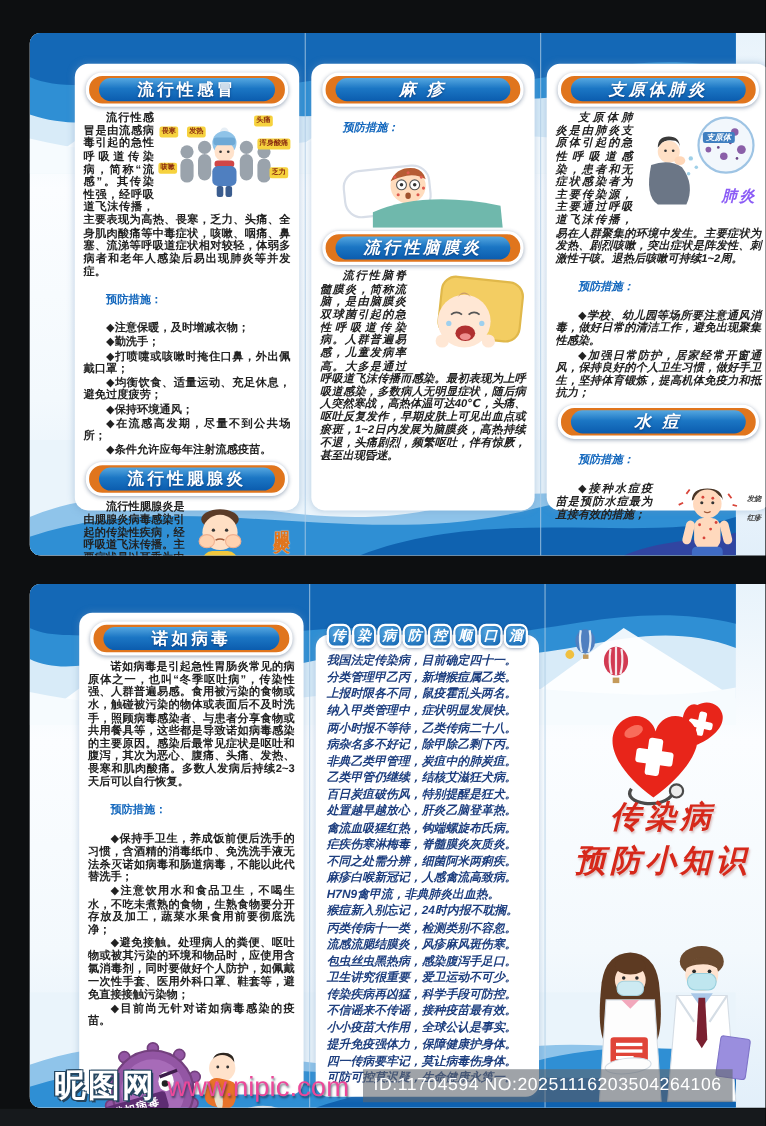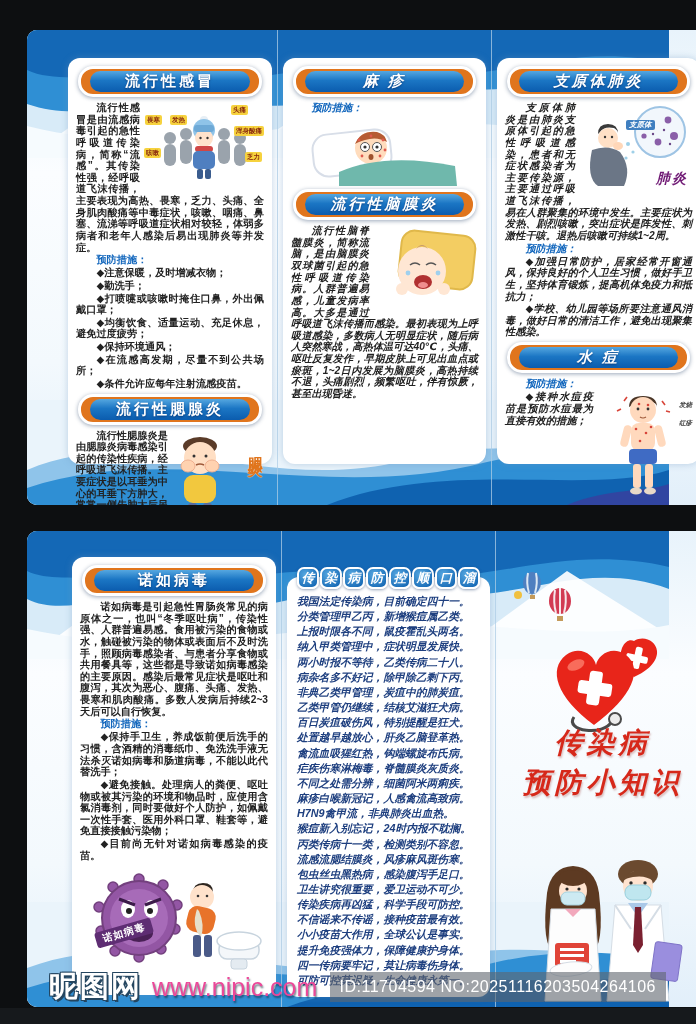--- a/index.html
+++ b/index.html
@@ -23,34 +23,34 @@
   .pill{position:relative;margin:2px 2px 5px;height:25px;background:#e0751d;border-radius:15px;
         border:3px solid #fff;box-shadow:0 1px 4px rgba(30,60,100,.45);}
   .pill-inner{position:absolute;left:9px;right:9px;top:2px;bottom:2px;border-radius:11px;
         background:linear-gradient(180deg,#55a7e0 0%,#1b76c4 45%,#0b5cae 100%);
         display:flex;align-items:center;justify-content:center;}
   .pill-text{color:#fff;font-weight:bold;font-size:15px;letter-spacing:3px;
         text-shadow:0 1px 2px rgba(0,20,70,.5);white-space:nowrap;}
   
   .para,.measure{font-size:10.2px;line-height:1.14;color:#222;text-align:justify;
         text-indent:2em;font-weight:bold;margin:0 0 1px;}
-  .prev-line{font-size:10.2px;line-height:1.2;text-indent:2em;font-weight:bold;margin:1px 0;}
+  .prev-line{font-size:10.2px;line-height:1.2;text-indent:2em;font-weight:bold;margin:14px 0;}
   .prev-label{color:#1367bd;}
   .measures .measure{margin:0 0 1px;}
   
   .illus{position:relative;}
   .fr{float:right;}
   .chip{position:absolute;background:#f6d23e;color:#8a2b10;font-size:6.5px;font-weight:bold;
         padding:0 2px;border-radius:2px;white-space:nowrap;line-height:1.5;}
   .tiny-label{position:absolute;color:#444;font-size:6.5px;font-weight:bold;white-space:nowrap;}
   .vert-label{position:absolute;writing-mode:vertical-rl;color:#e0751d;font-weight:bold;
         font-size:15px;letter-spacing:3px;text-shadow:0 0 1px #fff;}
   .blue-chip{position:absolute;background:#3f7fc0;color:#fff;font-size:7.5px;font-weight:bold;
         padding:0 3px;border-radius:2px;}
-  .red-ill-label{position:absolute;color:#701a75;font-weight:bold;font-size:14px;
+  .red-ill-label{position:absolute;color:#8b5cf6;font-weight:bold;font-size:14px;
         letter-spacing:2px;text-shadow:0 0 2px #fff;}
   .banner-label{position:absolute;background:#5e2d73;color:#fff;font-size:10px;font-weight:bold;
         padding:1px 7px;border-radius:3px;transform:rotate(-16deg);letter-spacing:1px;}
   .flu-illus{width:120px;height:80px;margin:2px 0 2px 4px;}
   .mumps-illus{width:92px;height:96px;margin:2px 0 2px 4px;}
   .measles-illus{width:160px;height:70px;margin:2px auto 3px;}
   .mening-illus{width:106px;height:84px;margin:2px 0 2px 3px;}
   .pneu-illus{width:114px;height:92px;margin:2px 0 2px 3px;}
   .cp-illus{width:96px;height:110px;margin:2px 0 2px 3px;}
   .noro-illus{width:186px;height:112px;margin:4px auto 0;}
@@ -263,28 +263,28 @@
               <circle cx="27" cy="33" r="1.2" fill="#333"></circle>
                 <circle cx="34" cy="33" r="1.2" fill="#333"></circle>
               <ellipse cx="40" cy="42" rx="5" ry="4" fill="#ffd7b8"></ellipse>
               <path d="M14,46 Q8,74 20,82 L46,82 Q54,64 42,48 Q30,40 14,46 Z" fill="#6b7686"></path>
               <g fill="#9fd0e8">
                   <circle cx="50" cy="40" r="2"></circle>
                   <circle cx="55" cy="48" r="1.6"></circle>
                   <circle cx="48" cy="54" r="1.6"></circle>
                 </g>
             </svg>
-            <span class="blue-chip" style="left:48px;top:16px">支原体</span>
+            <span class="blue-chip" style="left:61px;top:16px">支原体</span>
             <span class="red-ill-label" style="right:4px;bottom:8px">肺炎</span>
           </div>
           <div class="para">支原体肺炎是由肺炎支原体引起的急性呼吸道感染，患者和无症状感染者为主要传染源，主要通过呼吸道飞沫传播，易在人群聚集的环境中发生。主要症状为发热、剧烈咳嗽，突出症状是阵发性、刺激性干咳。退热后咳嗽可持续1~2周。</div>
           <div class="prev-line prev-label">预防措施：</div>
           <div class="measures">
+              <div class="measure">◆学校、幼儿园等场所要注意通风消毒，做好日常的清洁工作，避免出现聚集性感染。</div>
               <div class="measure">◆加强日常防护，居家经常开窗通风，保持良好的个人卫生习惯，做好手卫生，坚持体育锻炼，提高机体免疫力和抵抗力；</div>
-              <div class="measure">◆学校、幼儿园等场所要注意通风消毒，做好日常的清洁工作，避免出现聚集性感染。</div>
             </div>
 
           <div class="pill" style="margin-top:4px">
             <div class="pill-inner">
               <span class="pill-text">水 痘</span>
             </div>
           </div>
           <div class="prev-line prev-label">预防措施：</div>
           <div class="illus fr cp-illus">
             <svg width="62" height="110" viewBox="0 0 62 110" style="margin-left:16px">
@@ -346,20 +346,21 @@
         <div class="card b-card clearfix">
           <div class="pill">
             <div class="pill-inner">
               <span class="pill-text">诺如病毒</span>
             </div>
           </div>
           <div class="para">诺如病毒是引起急性胃肠炎常见的病原体之一，也叫“冬季呕吐病”，传染性强、人群普遍易感。食用被污染的食物或水，触碰被污染的物体或表面后不及时洗手，照顾病毒感染者、与患者分享食物或共用餐具等，这些都是导致诺如病毒感染的主要原因。感染后最常见症状是呕吐和腹泻，其次为恶心、腹痛、头痛、发热、畏寒和肌肉酸痛。多数人发病后持续2~3天后可以自行恢复。</div>
           <div class="prev-line prev-label">预防措施：</div>
           <div class="measures">
               <div class="measure">◆保持手卫生，养成饭前便后洗手的习惯，含酒精的消毒纸巾、免洗洗手液无法杀灭诺如病毒和肠道病毒，不能以此代替洗手；</div>
+              <div class="measure">◆注意饮用水和食品卫生，不喝生水，不吃未煮熟的食物，生熟食物要分开存放及加工，蔬菜水果食用前要彻底洗净；</div>
               <div class="measure">◆避免接触。处理病人的粪便、呕吐物或被其污染的环境和物品时，应使用含氯消毒剂，同时要做好个人防护，如佩戴一次性手套、医用外科口罩、鞋套等，避免直接接触污染物；</div>
               <div class="measure">◆目前尚无针对诺如病毒感染的疫苗。</div>
             </div>
           <div class="illus noro-illus">
             <svg width="186" height="112" viewBox="0 0 186 112">
               <g fill="#9356a4" stroke="#73407e" stroke-width="1.5">
                 <circle cx="58" cy="14" r="5"></circle>
                   <circle cx="82" cy="20" r="5"></circle>
                   <circle cx="96" cy="40" r="5"></circle>
                   <circle cx="94" cy="64" r="5"></circle>

